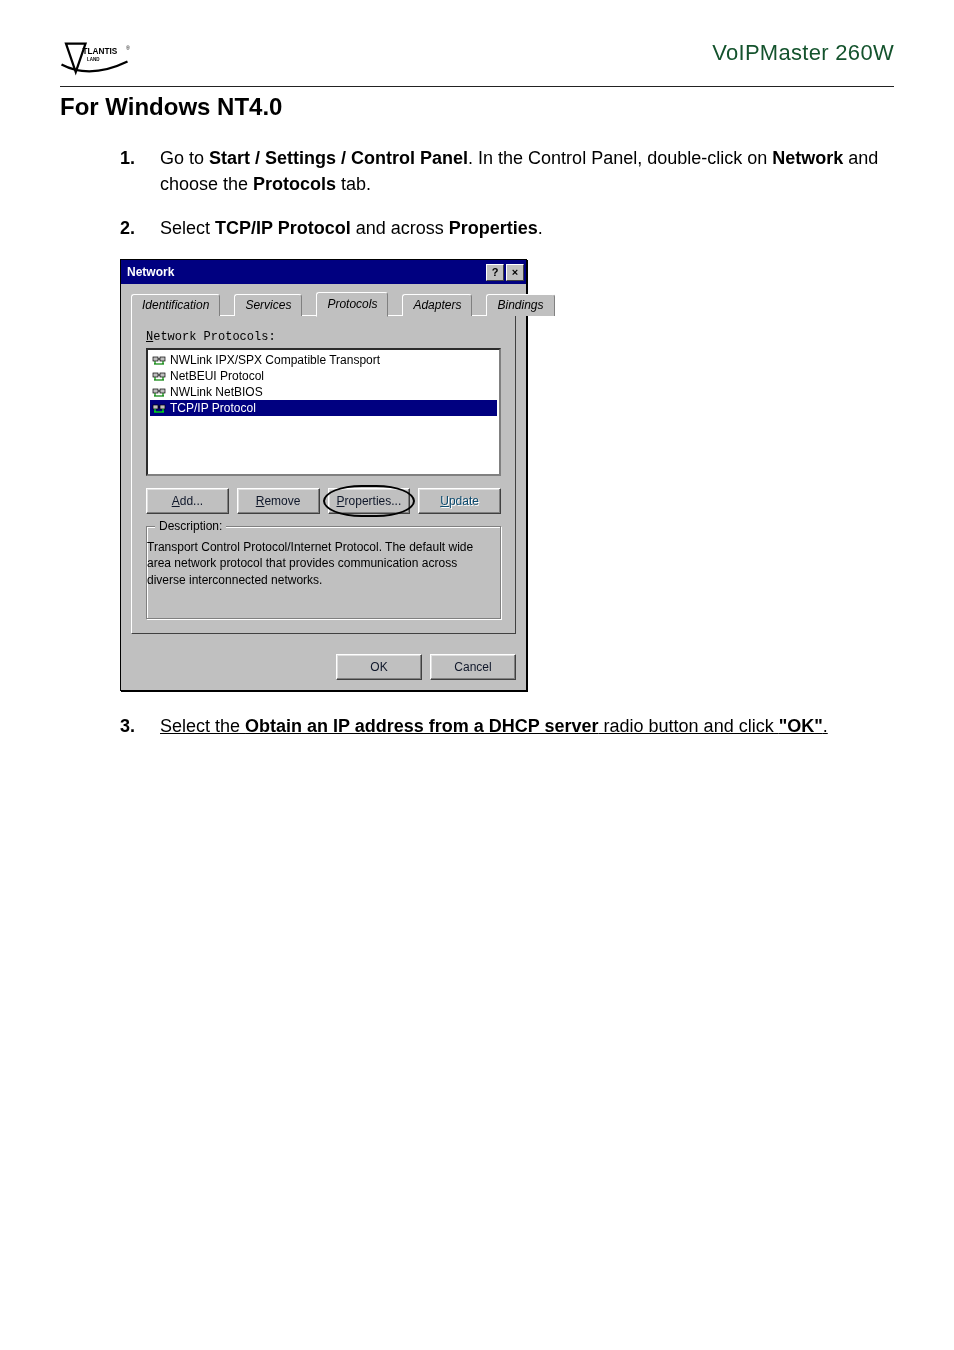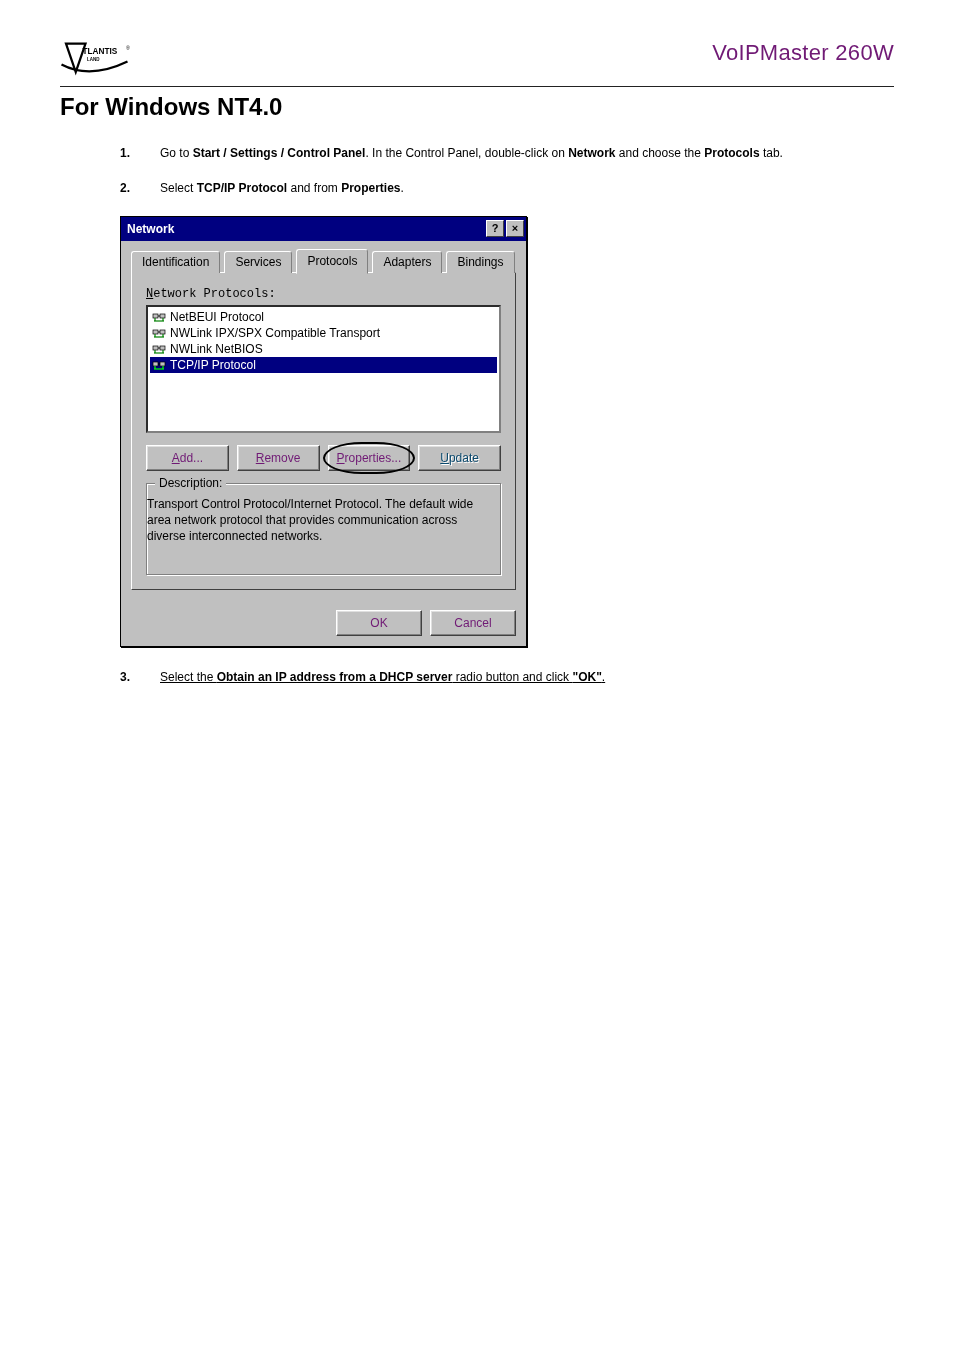--- a/index.html
+++ b/index.html
@@ -20,21 +20,21 @@
     margin-bottom: 6px;
   }
   .logo {
     width: 90px;
     height: 40px;
     position: relative;
   }
   .logo svg { width: 100%; height: 100%; }
   .product-label {
     font-size: 22px;
-    color: #701a75;
+    color: #14532d;
     font-weight: 400;
     letter-spacing: 0.3px;
   }
   .hr-line {
     border: none;
     border-top: 1.5px solid #222;
     margin: 0 0 6px 0;
   }
   h1.doc-title {
     font-size: 24px;
@@ -43,21 +43,21 @@
   }
   ol.steps {
     list-style: none;
     counter-reset: step;
     margin: 0;
     padding: 0 0 0 60px;
   }
   ol.steps > li {
     counter-increment: step;
     position: relative;
-    font-size: 12px;
+    font-size: 18px;
     line-height: 1.45;
     margin-bottom: 18px;
     padding-left: 40px;
   }
   ol.steps > li::before {
     content: counter(step) ".";
     position: absolute;
     left: 0;
     font-weight: bold;
   }
@@ -102,24 +102,25 @@
     margin-bottom:-1px;
     position:relative;
     z-index:2;
   }
   .tab {
     padding: 3px 10px 4px 10px;
     border: 1px solid #808080;
     border-bottom: none;
     border-top-color:#fff; border-left-color:#fff;
     background:#c0c0c0;
-    margin-right:4px;
+    margin-right:14px;
     border-radius: 3px 3px 0 0;
     font-size:12px;
     position:relative;
+    font-style:italic;
   }
   .tab.active {
     background:#c0c0c0;
     z-index:3;
     padding-top:4px; padding-bottom:5px;
     margin-bottom:-1px;
     border-bottom: 1px solid #c0c0c0;
   }
   .tab-panel {
     border: 1px solid #fff;
@@ -153,21 +154,21 @@
   }
   .win-btn {
     flex:1;
     height:24px;
     background:#c0c0c0;
     border:1px solid #fff;
     border-right-color:#404040; border-bottom-color:#404040;
     box-shadow: inset -1px -1px 0 #808080, inset 1px 1px 0 #dfdfdf;
     font-size:12px;
     display:flex; align-items:center; justify-content:center;
-    color:#701a75;
+    color:#0f172a;
   }
   .win-btn.disabled { color:#0c4a6e; text-shadow: 1px 1px 0 #fff; }
   .win-btn .ul { text-decoration: underline; }
   .props-oval {
     position:relative;
   }
   .props-oval::after{
     content:"";
     position:absolute;
     left:-6px; top:-4px; right:-6px; bottom:-4px;
@@ -212,21 +213,21 @@
   </div>
   <hr class="hr-line">
 
   <h1 class="doc-title">For Windows NT4.0</h1>
 
   <ol class="steps">
     <li>
       <span>Go to </span><span class="bold">Start / Settings / Control Panel</span><span>. In the Control Panel, double-click on </span><span class="bold">Network</span><span> and choose the </span><span class="bold">Protocols</span><span> tab.</span>
     </li>
     <li>
-      <span>Select </span><span class="bold">TCP/IP Protocol</span><span> and from </span><span class="bold">Properties</span><span>.</span>
+      <span>Select </span><span class="bold">TCP/IP Protocol</span><span> and across </span><span class="bold">Properties</span><span>.</span>
     </li>
   </ol>
 
   <div class="win-dialog">
     <div class="title-bar">
       <span class="title-text">Network</span>
       <div class="title-btns">
         <div class="title-btn">?</div>
         <div class="title-btn">×</div>
       </div>
@@ -246,34 +247,34 @@
             <span class="net-icon">
               <svg viewBox="0 0 14 14">
                   <rect x="1" y="4" width="5" height="4" fill="#c0c0c0" stroke="#000" stroke-width="0.7"></rect>
                   <rect x="8" y="4" width="5" height="4" fill="#c0c0c0" stroke="#000" stroke-width="0.7"></rect>
                   <line x1="6" y1="6" x2="8" y2="6" stroke="#000"></line>
                   <line x1="3" y1="8" x2="3" y2="11" stroke="#008000" stroke-width="1.2"></line>
                   <line x1="11" y1="8" x2="11" y2="11" stroke="#008000" stroke-width="1.2"></line>
                   <line x1="2" y1="11" x2="12" y2="11" stroke="#008000" stroke-width="1.2"></line>
                 </svg>
             </span>
-            <span>NetBEUI Protocol</span>
+            <span>NWLink IPX/SPX Compatible Transport</span>
           </div>
           <div class="list-item">
             <span class="net-icon">
               <svg viewBox="0 0 14 14">
                   <rect x="1" y="4" width="5" height="4" fill="#c0c0c0" stroke="#000" stroke-width="0.7"></rect>
                   <rect x="8" y="4" width="5" height="4" fill="#c0c0c0" stroke="#000" stroke-width="0.7"></rect>
                   <line x1="6" y1="6" x2="8" y2="6" stroke="#000"></line>
                   <line x1="3" y1="8" x2="3" y2="11" stroke="#008000" stroke-width="1.2"></line>
                   <line x1="11" y1="8" x2="11" y2="11" stroke="#008000" stroke-width="1.2"></line>
                   <line x1="2" y1="11" x2="12" y2="11" stroke="#008000" stroke-width="1.2"></line>
                 </svg>
             </span>
-            <span>NWLink IPX/SPX Compatible Transport</span>
+            <span>NetBEUI Protocol</span>
           </div>
           <div class="list-item">
             <span class="net-icon">
               <svg viewBox="0 0 14 14">
                   <rect x="1" y="4" width="5" height="4" fill="#c0c0c0" stroke="#000" stroke-width="0.7"></rect>
                   <rect x="8" y="4" width="5" height="4" fill="#c0c0c0" stroke="#000" stroke-width="0.7"></rect>
                   <line x1="6" y1="6" x2="8" y2="6" stroke="#000"></line>
                   <line x1="3" y1="8" x2="3" y2="11" stroke="#008000" stroke-width="1.2"></line>
                   <line x1="11" y1="8" x2="11" y2="11" stroke="#008000" stroke-width="1.2"></line>
                   <line x1="2" y1="11" x2="12" y2="11" stroke="#008000" stroke-width="1.2"></line>

